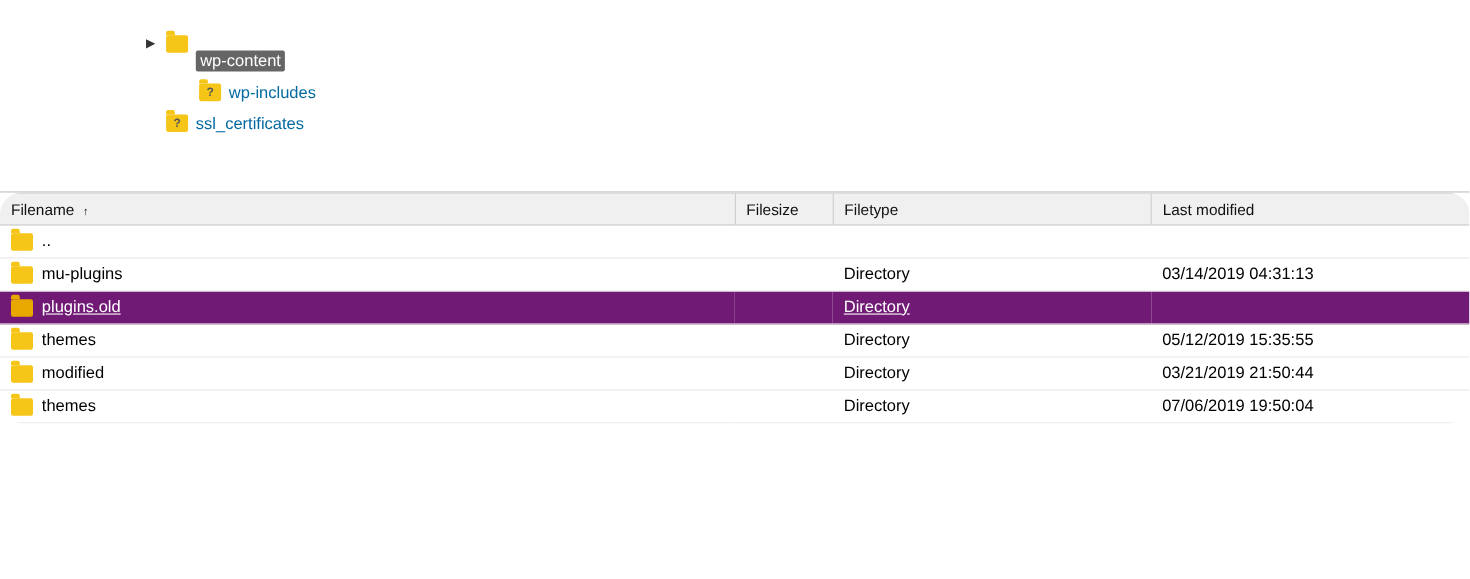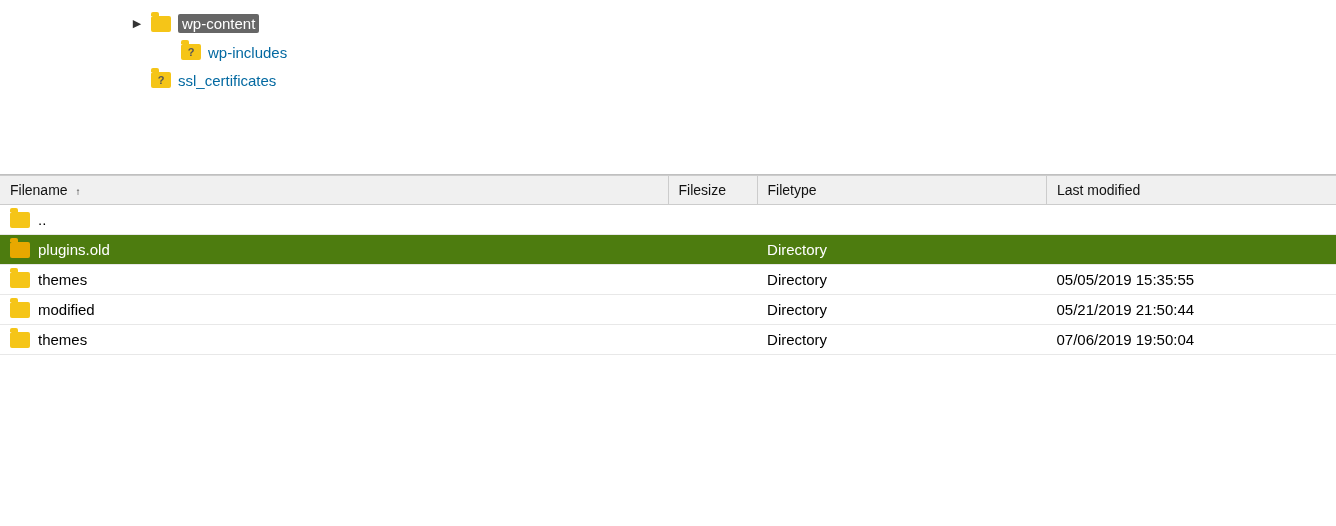--- a/index.html
+++ b/index.html
@@ -102,20 +102,21 @@
     .item-label {
       font-size: 15px;
       color: #0369a1;
     }
 
     .item-label.selected-label {
       background: #666;
       color: #fff;
       padding: 1px 4px;
       border-radius: 2px;
+      margin-top: 32px;
     }
 
     
     .file-table {
       width: 100%;
       border-collapse: collapse;
     }
 
     .table-header {
       background: #f0f0f0;
@@ -159,22 +160,23 @@
       display: inline-block;
       margin-left: 4px;
       font-size: 10px;
     }
 
     .table-body tr {
       border-bottom: 1px solid #e8e8e8;
     }
 
     .table-body tr.row-selected {
-      background: #4d7c0f;
+      background: #701a75;
       color: #ffffff;
+      text-decoration: underline;
     }
 
     .table-body td {
       padding: 6px 10px;
       font-size: 15px;
       vertical-align: middle;
     }
 
     .filename-cell {
       display: flex;
@@ -210,20 +212,21 @@
       background: #e8a800;
     }
 
     .td-filesize {
       text-align: right;
     }
 
     .bottom-panel {
       flex: 1;
       overflow-y: auto;
+      border-radius: 20px;
     }
   </style>
 </head>
 <body>
 
 <div class="top-panel">
 
   <div class="tree-item" style="margin-left: 0px;">
     <span class="arrow">▶</span>
     <span class="folder-icon">
@@ -274,20 +277,31 @@
             <span class="folder-sm"></span>
             <span>..</span>
           </div>
         </td>
         <td class="td-filesize"><span></span></td>
         <td><span></span></td>
         <td><span></span></td>
       </tr>
 
 
+      <tr>
+        <td>
+          <div class="filename-cell">
+            <span class="folder-sm"></span>
+            <span>mu-plugins</span>
+          </div>
+        </td>
+        <td class="td-filesize"><span></span></td>
+        <td><span>Directory</span></td>
+        <td><span>03/14/2019 04:31:13</span></td>
+      </tr>
 
       <tr class="row-selected">
         <td>
           <div class="filename-cell">
             <span class="folder-sm"></span>
             <span>plugins.old</span>
           </div>
         </td>
         <td class="td-filesize"><span></span></td>
         <td><span>Directory</span></td>
@@ -296,33 +310,33 @@
 
       <tr>
         <td>
           <div class="filename-cell">
             <span class="folder-sm"></span>
             <span>themes</span>
           </div>
         </td>
         <td class="td-filesize"><span></span></td>
         <td><span>Directory</span></td>
-        <td><span>05/05/2019 15:35:55</span></td>
+        <td><span>05/12/2019 15:35:55</span></td>
       </tr>
 
       <tr>
         <td>
           <div class="filename-cell">
             <span class="folder-sm"></span>
             <span>modified</span>
           </div>
         </td>
         <td class="td-filesize"><span></span></td>
         <td><span>Directory</span></td>
-        <td><span>05/21/2019 21:50:44</span></td>
+        <td><span>03/21/2019 21:50:44</span></td>
       </tr>
 
       <tr>
         <td>
           <div class="filename-cell">
             <span class="folder-sm"></span>
             <span>themes</span>
           </div>
         </td>
         <td class="td-filesize"><span></span></td>

